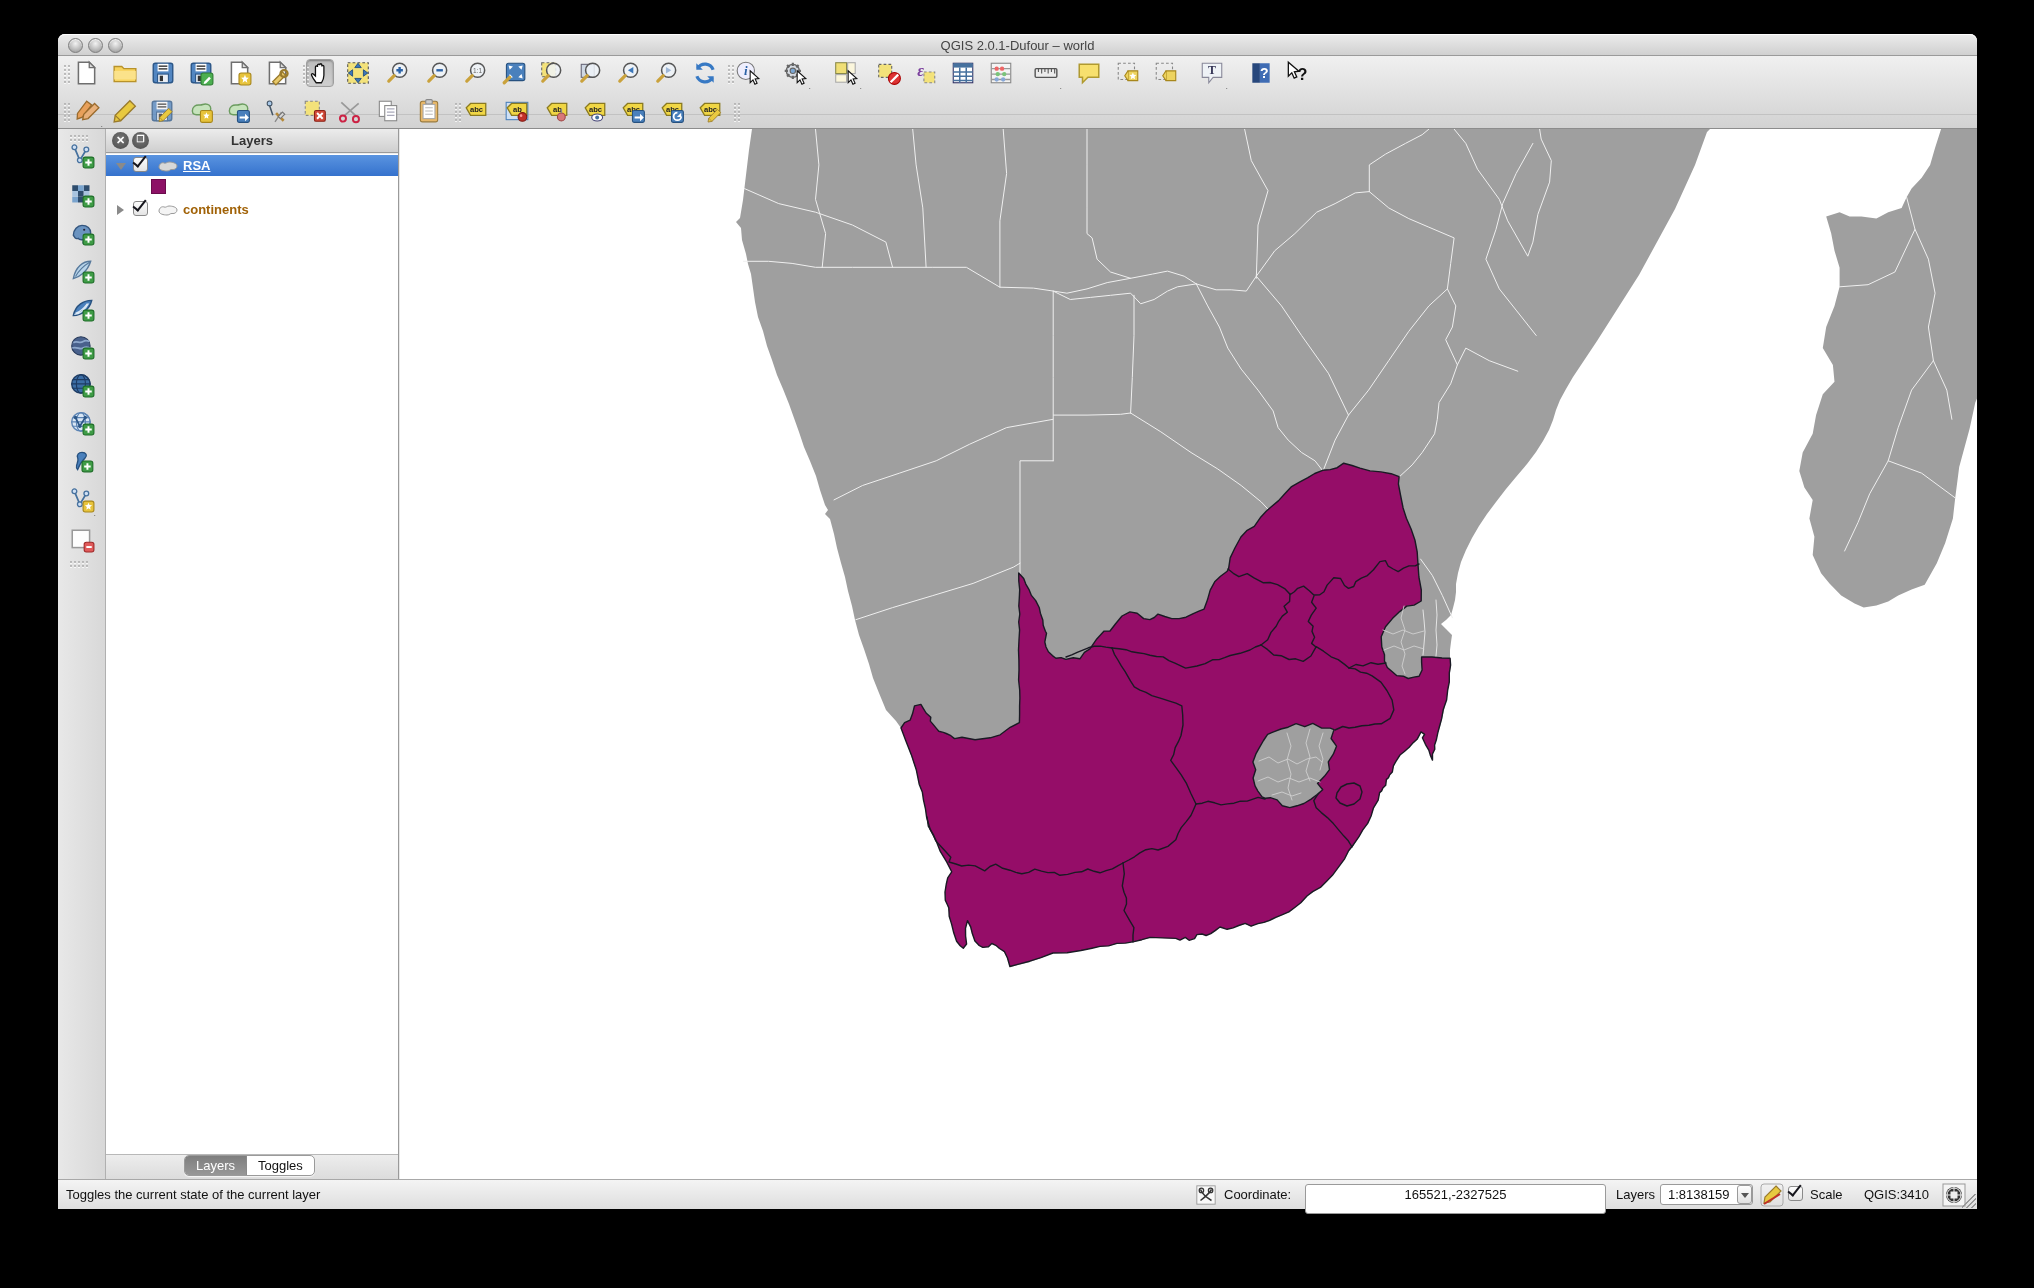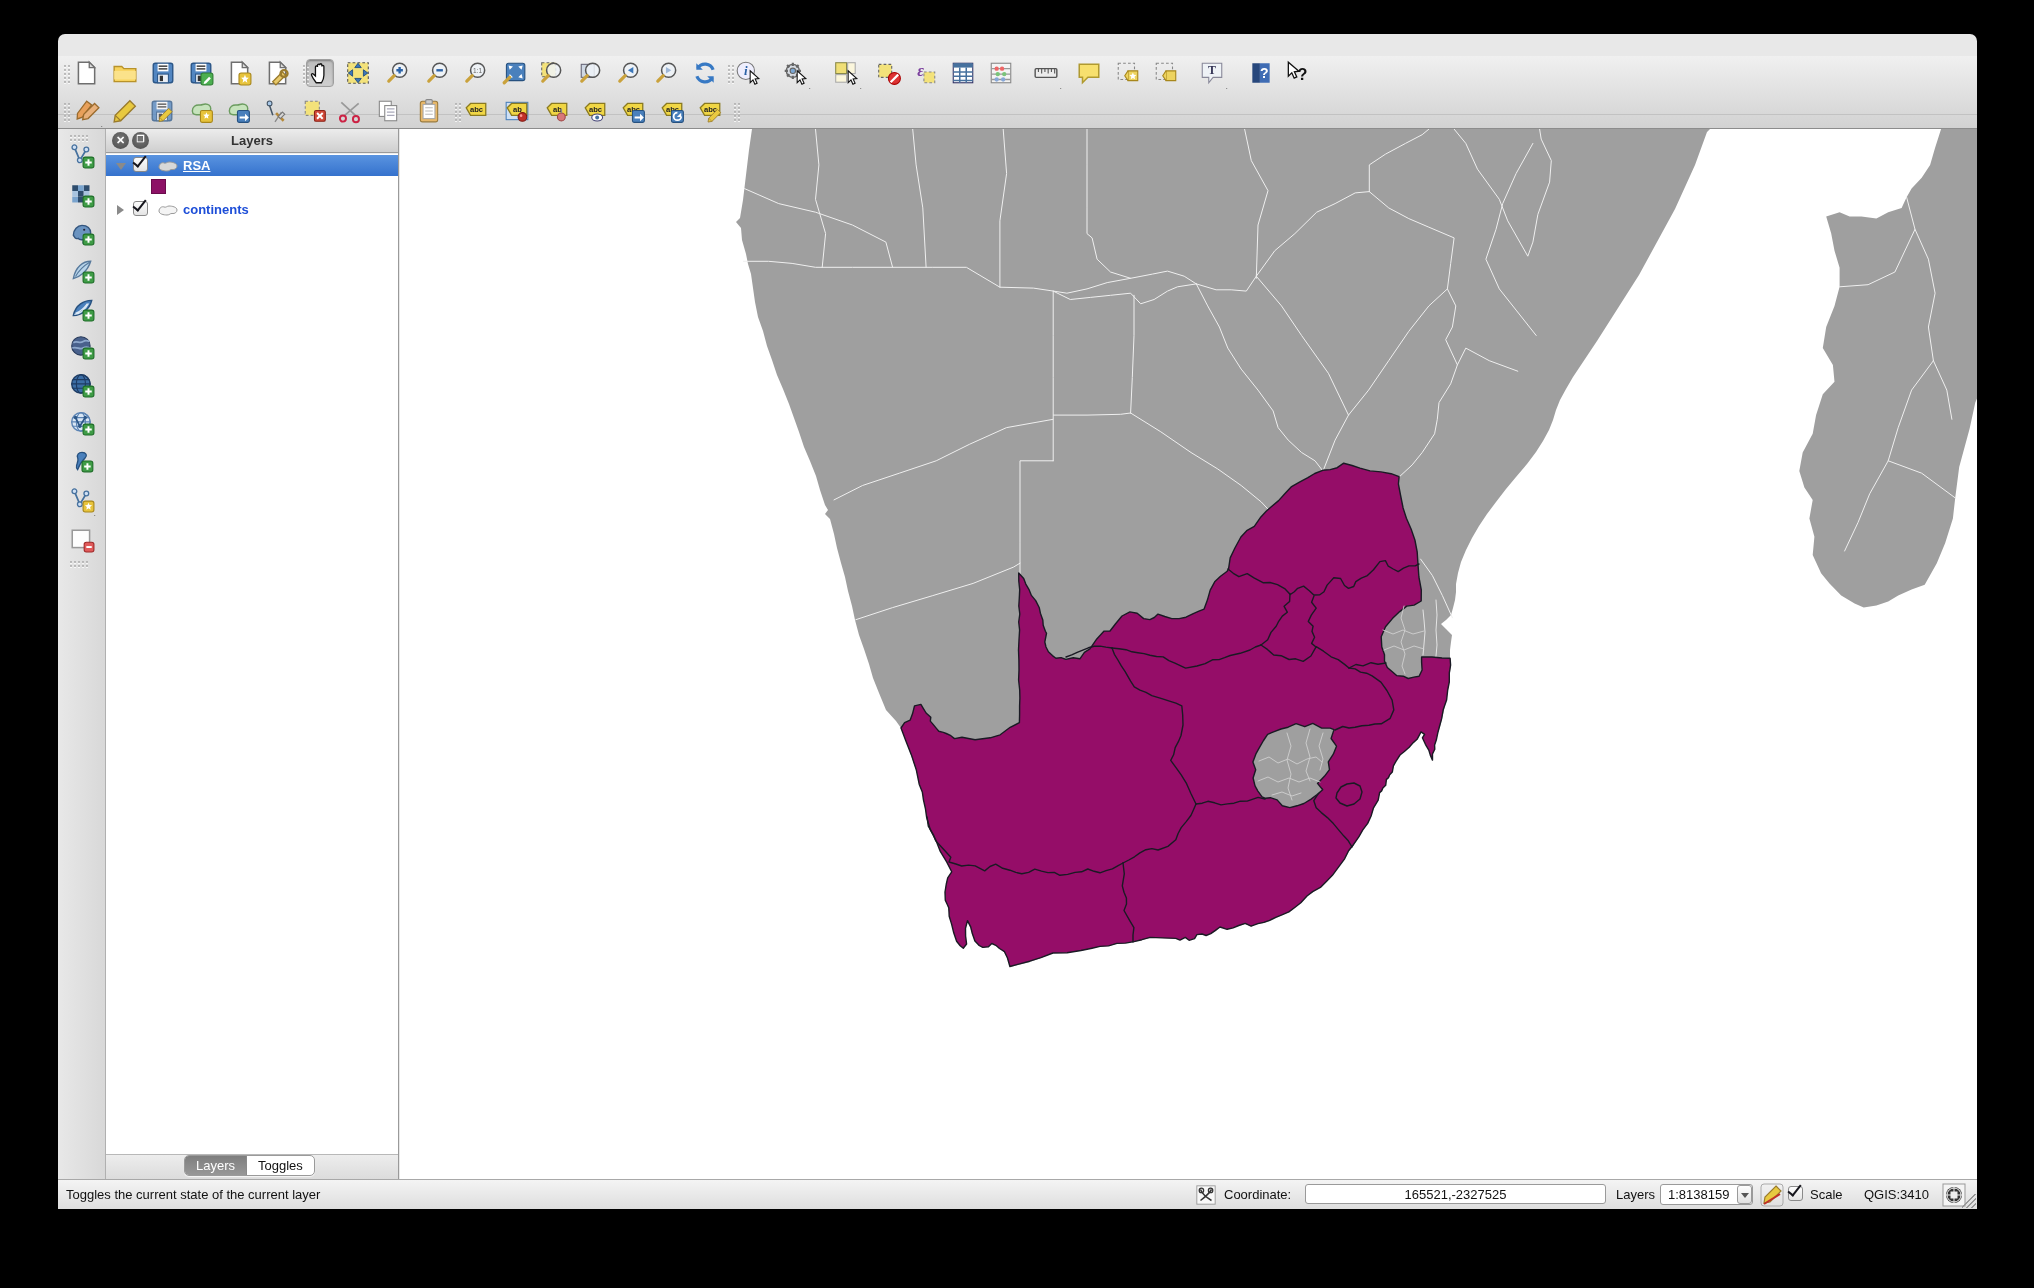--- a/index.html
+++ b/index.html
@@ -31,20 +31,26 @@
 .tab.sel{background:linear-gradient(#7e7e7e,#9a9a9a);color:#fff;border-right:1px solid #8a8a8a}
 #statusbar{position:absolute;left:0;bottom:0;width:100%;height:30px;background:linear-gradient(#f4f4f4,#dedede);border-top:1px solid #a8a8a8;font-size:13px;color:#111}
 #map{position:absolute;left:342px;top:95px;width:1577px;height:1050px;background:#fff;overflow:hidden}
 .sbox{position:absolute;background:#fff;border:1px solid #9a9a9a;border-radius:3px;font-size:13px;color:#111}
 .sbtxt{position:absolute;font-size:13px;color:#111}
 .grip{position:absolute;right:1px;bottom:1px;width:14px;height:14px;background:
  linear-gradient(135deg,transparent 45%,#999 45%,#999 52%,transparent 52%,transparent 62%,#999 62%,#999 69%,transparent 69%,transparent 79%,#999 79%,#999 86%,transparent 86%)}
 </style></head><body>
 <div id="page">
     <div id="win">
+<div id="titlebar">
+<div class="tl" style="left:10px"></div>
+        <div class="tl" style="left:30px"></div>
+        <div class="tl" style="left:50px"></div>
+<div id="title">QGIS 2.0.1-Dufour – world</div>
+</div>
 <div id="toolbars">
         <div id="tbsep"></div>
       </div>
 <div class="ic" style="left:15px;top:26px;width:26px;height:26px"><svg width="26" height="26" viewBox="0 0 24 24">
           <path d="M5 2 h10 l5 5 v15 h-15 z" fill="#fff" stroke="#6f6f6f" stroke-width="1.4"></path>
           <path d="M15 2 l5 5 h-5 z" fill="#dcdcdc" stroke="#6f6f6f" stroke-width="1.2"></path>
         </svg></div>
       <div class="ic" style="left:54px;top:26px;width:26px;height:26px"><svg width="26" height="26" viewBox="0 0 24 24">
           <path d="M2 6 h7 l2 2 h11 v12 h-20 z" fill="#f7d35e" stroke="#b8922a" stroke-width="1.3"></path>
           <path d="M2 10 h20 v8 h-20 z" fill="#fbe28a" stroke="none"></path>
@@ -604,21 +610,21 @@
               </svg></div>
 <div style="position:absolute;left:77px;top:3px;font-size:13px;font-weight:bold;color:#fff;text-decoration:underline">RSA</div>
 </div>
 <div id="swatch" style="left:45px;top:25px;width:15px;height:15px"></div>
 <div style="position:absolute;left:0;top:45px;width:100%;height:21px">
 <div class="tri" style="left:11px;top:6px;border-top:5px solid transparent;border-bottom:5px solid transparent;border-left:7px solid #8a8a8a"></div>
 <div class="chk" style="left:27px;top:2px"></div>
 <div class="lyr-ico" style="left:52px;top:4px"><svg width="20" height="13">
                 <path d="M1 7 c0-3 3-5 5-4 2 .8 3-1 5-1 3 0 8 1 8 4 0 2-2 4-5 3.5-2-.3-2 1.5-5 1.5-3.5 0-8-1-8-4z" fill="#f4f4f4" stroke="#9a9a9a"></path>
               </svg></div>
-<div style="position:absolute;left:77px;top:3px;font-size:13px;font-weight:bold;color:#1d4ed8">continents</div>
+<div style="position:absolute;left:77px;top:3px;font-size:13px;font-weight:bold;color:#a16207">continents</div>
 </div>
 </div>
 <div id="tabs">
           <div class="tabwrap">
             <div class="tab sel">Layers</div>
             <div class="tab">Toggles</div>
           </div>
         </div>
 </div>
 <div id="map">
@@ -688,21 +694,21 @@
       </div>
 <div id="statusbar">
 <div class="sbtxt" style="left:8px;top:7px">Toggles the current state of the current layer</div>
 <div class="ic" style="left:1137px;top:4px;width:22px;height:22px"><svg width="22" height="22" viewBox="0 0 24 24">
             <rect x="2" y="2" width="20" height="20" fill="#f8f8f8" stroke="#999"></rect>
             <path d="M6 6 c2 5 7 9 12 12 M18 6 c-3 5-8 9-12 12" stroke="#333" fill="none" stroke-width="1.6"></path>
             <circle cx="7" cy="7" r="2.4" fill="none" stroke="#333" stroke-width="1.4"></circle>
             <circle cx="17" cy="7" r="2.4" fill="none" stroke="#333" stroke-width="1.4"></circle>
           </svg></div>
 <div class="sbtxt" style="left:1166px;top:7px">Coordinate:</div>
-<div class="sbox" style="left:1247px;top:4px;width:301px;height:20px;text-align:center;line-height:19px">165521,-2327525</div>
+<div class="sbox" style="left:1247px;top:4px;width:301px;height:30px;text-align:center;line-height:19px">165521,-2327525</div>
 <div class="sbtxt" style="left:1558px;top:7px">Layers</div>
 <div class="sbox" style="left:1602px;top:4px;width:93px;height:21px;line-height:19px;padding-left:7px">1:8138159</div>
 <div class="sbox" style="left:1679px;top:5px;width:15px;height:19px;background:linear-gradient(#fdfdfd,#e0e0e0)">
           <div class="tri" style="left:3px;top:7px;border-left:4px solid transparent;border-right:4px solid transparent;border-top:5px solid #555"></div>
         </div>
 <div class="ic" style="left:1702px;top:3px;width:24px;height:24px"><svg width="24" height="24" viewBox="0 0 24 24">
             <rect x="1" y="1" width="22" height="22" rx="3" fill="linear" fill-opacity="0" stroke="#aaa"></rect>
             <path d="M16 3 l5 5 L10 19 l-6 1 1-6 z" fill="#e8c940" stroke="#9a7b2d" stroke-width="1.2"></path>
             <path d="M4 21 l16-10" stroke="#c03028" stroke-width="2"></path>
           </svg></div>

